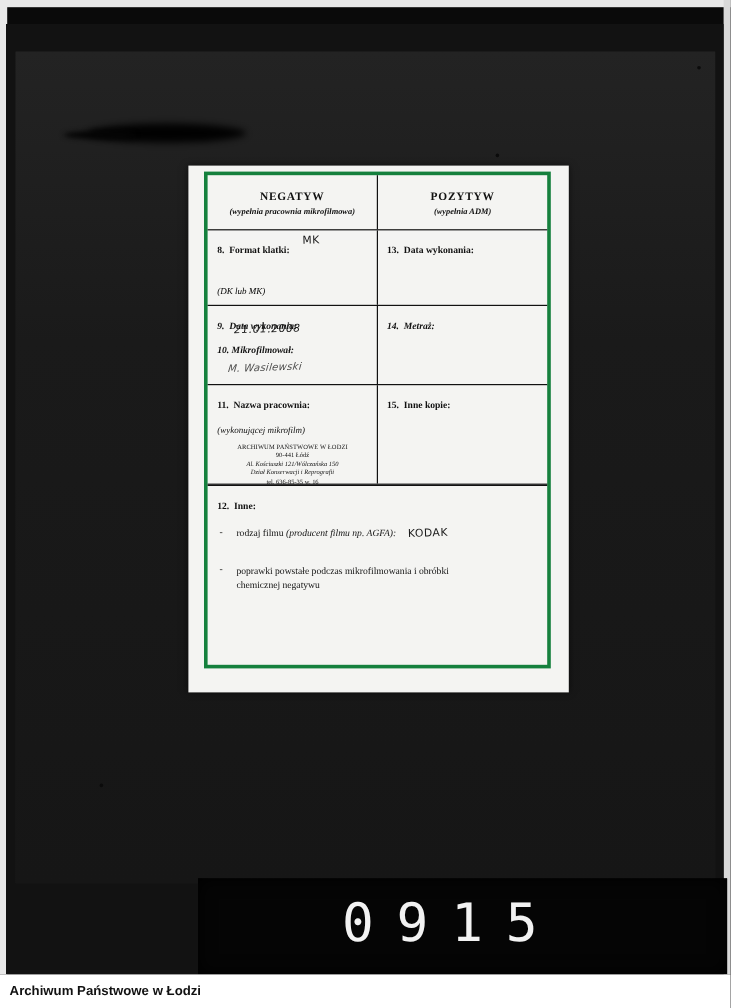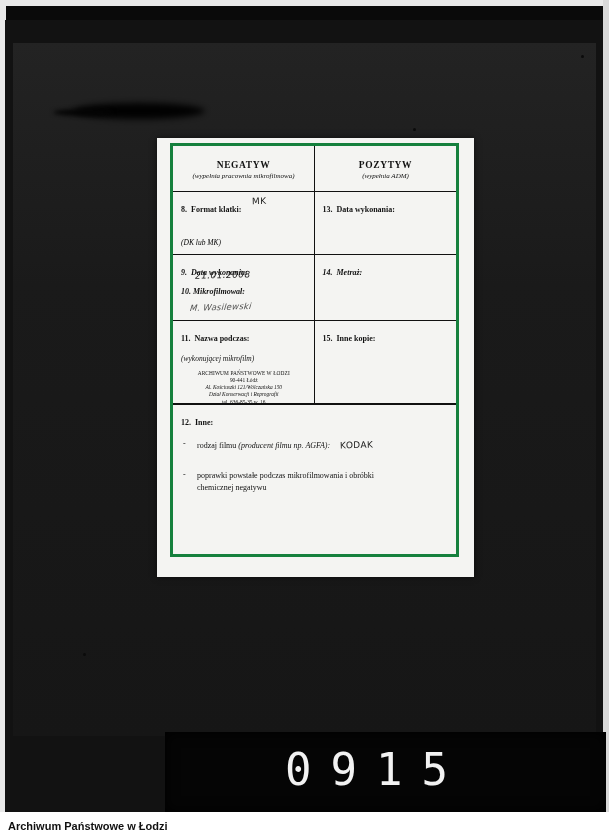--- a/index.html
+++ b/index.html
@@ -99,20 +99,21 @@
     font-size: 9.5px;
     font-weight: bold;
     letter-spacing: .6px;
     color: #111;
   }
   .hdr-sub {
     font-size: 7px;
     font-style: italic;
     color: #111;
     margin-top: 2px;
+    font-weight: bold;
   }
 
   
   .row { display: flex; border-bottom: 1px solid #111; }
   .row:last-of-type { border-bottom: none; }
   .col-l {
     width: 50%;
     border-right: 1px solid #111;
     box-sizing: border-box;
     padding: 6px 7px 6px 8px;
@@ -341,21 +342,21 @@
           </div>
           <div class="col-r">
             <span class="lbl">14.</span>
             <span class="lbl">Metraż:</span>
           </div>
         </div>
 
         <div class="row r-nazwa">
           <div class="col-l">
             <span class="lbl">11.</span>
-            <span class="lbl">Nazwa podczas:</span>
+            <span class="lbl">Nazwa pracownia:</span>
             <div class="sub-it">(wykonującej mikrofilm)</div>
             <div class="addr">
               <div class="a1">ARCHIWUM PAŃSTWOWE W ŁODZI</div>
               <div>90-441 Łódź</div>
               <div class="it">Al. Kościuszki 121/Wólczańska 150</div>
               <div class="it">Dział Konserwacji i Reprografii</div>
               <div>tel. 636-85-35 w. 16</div>
             </div>
           </div>
           <div class="col-r">

